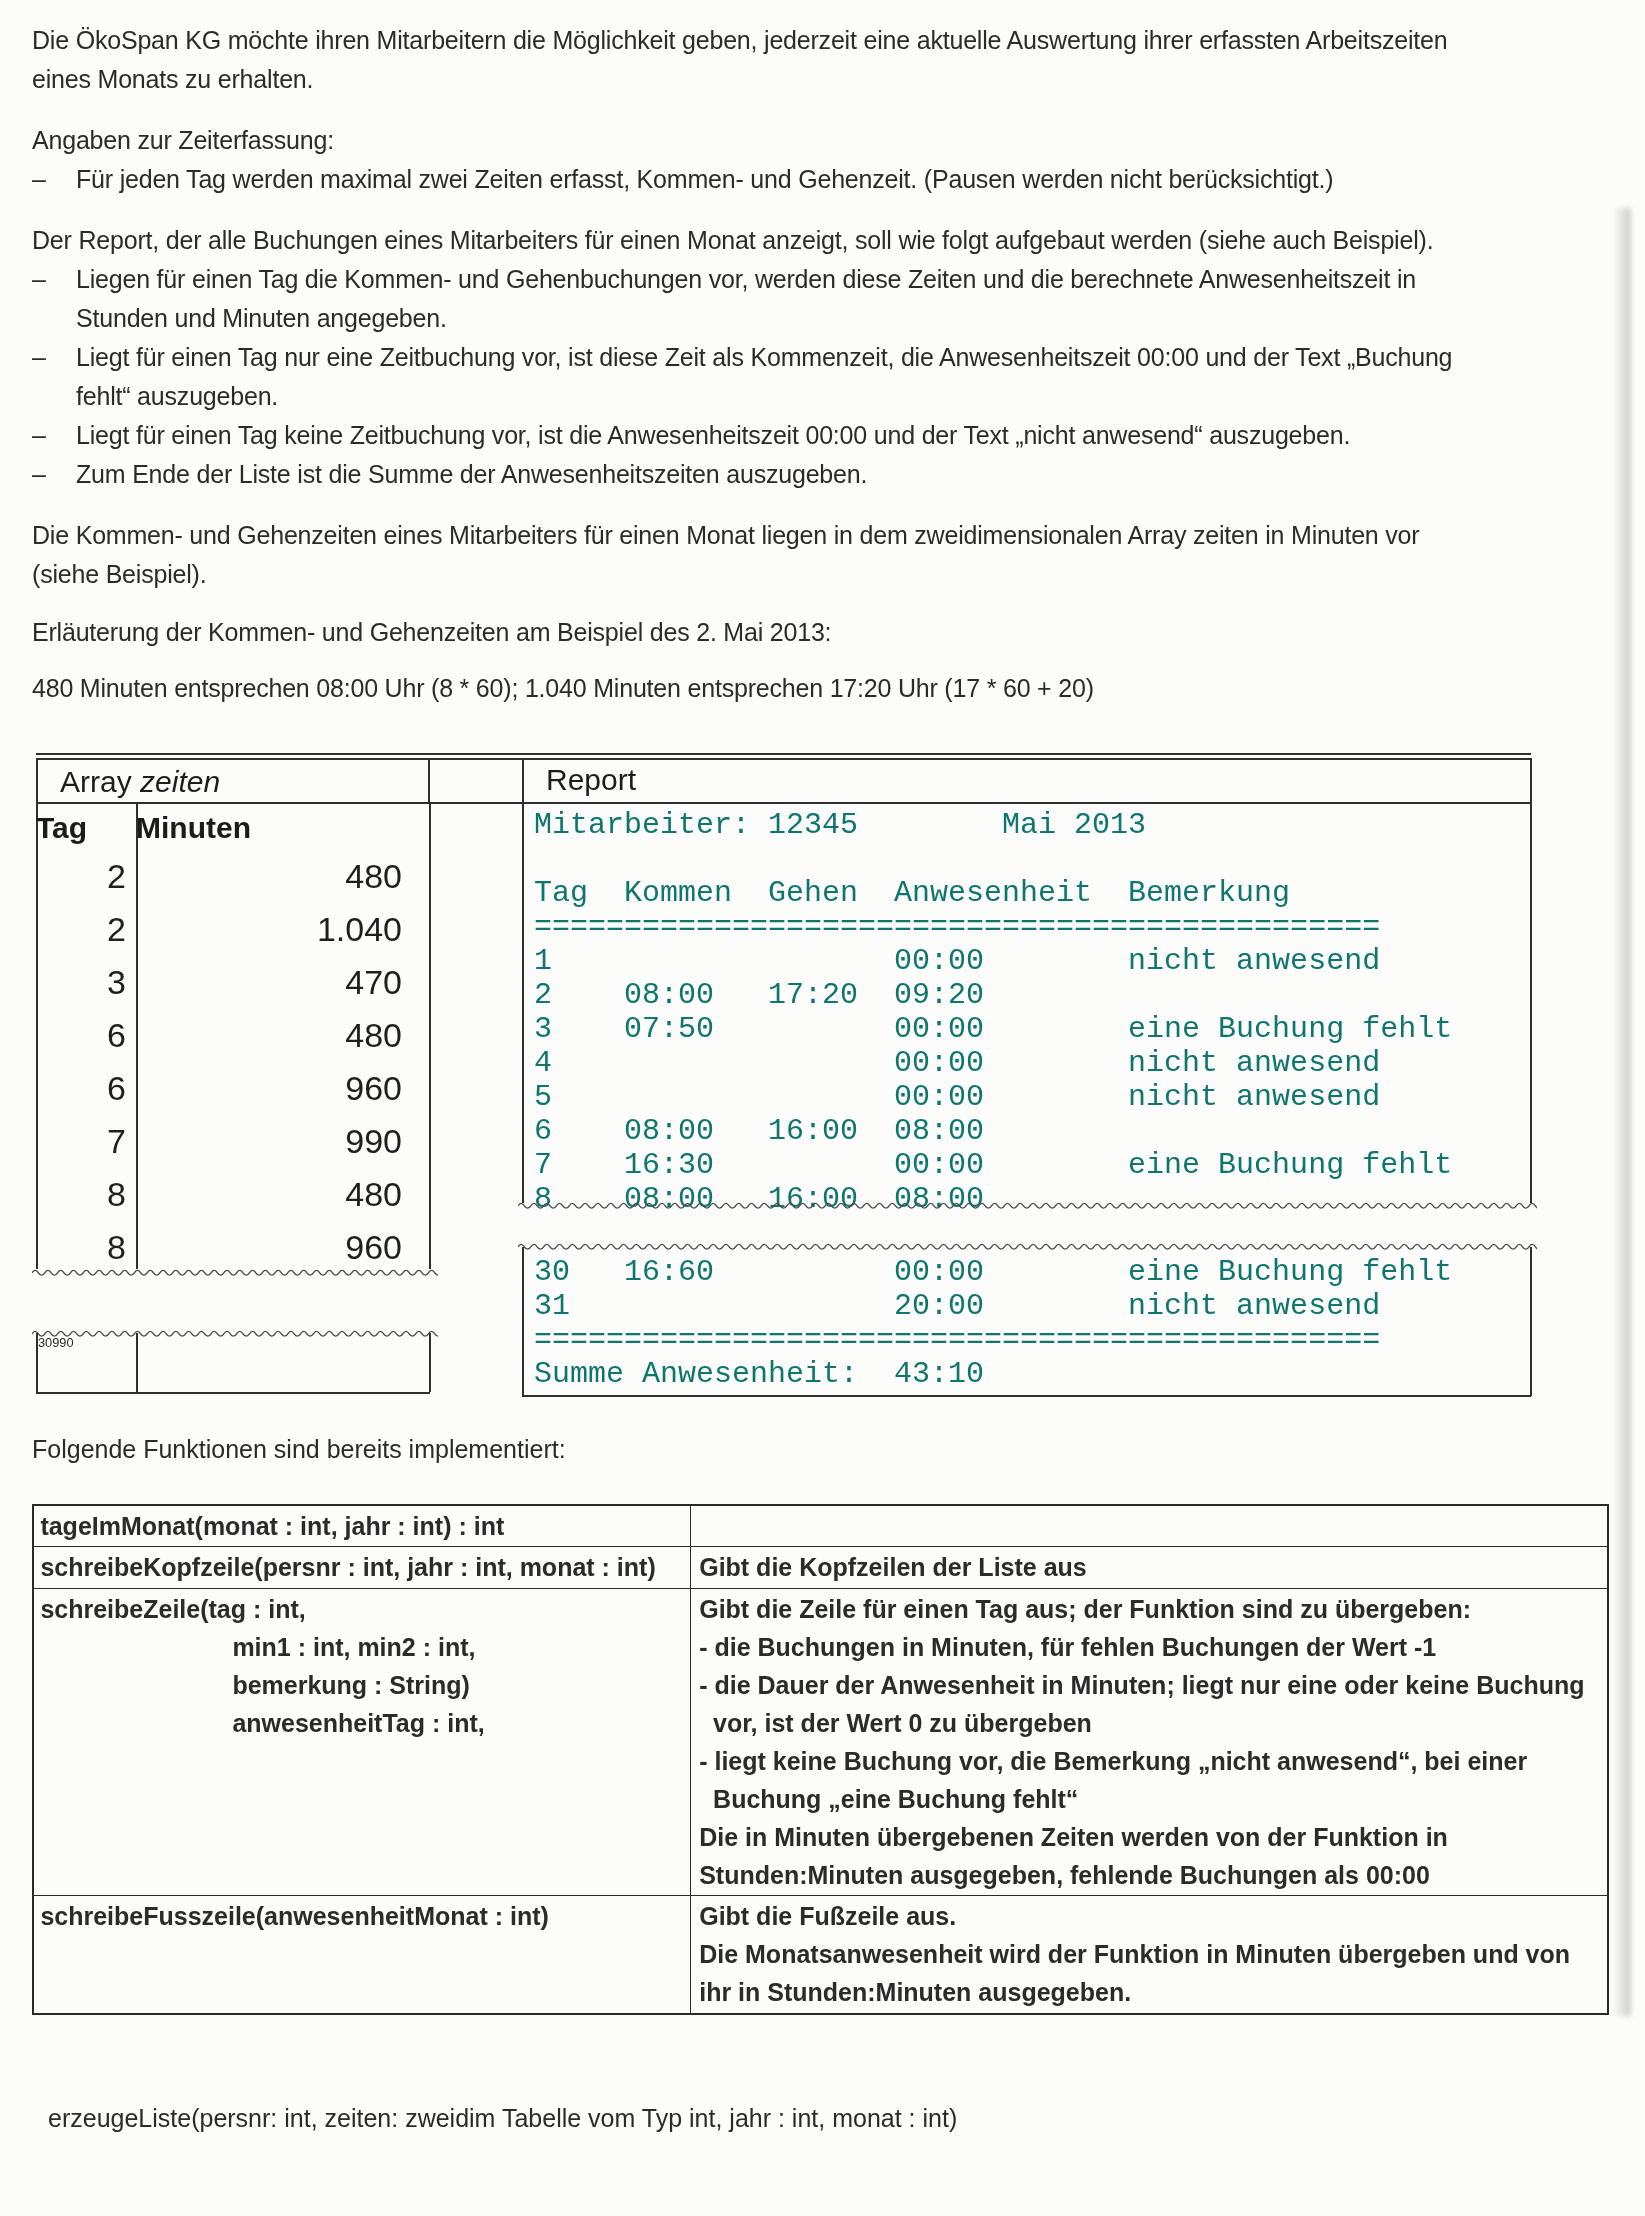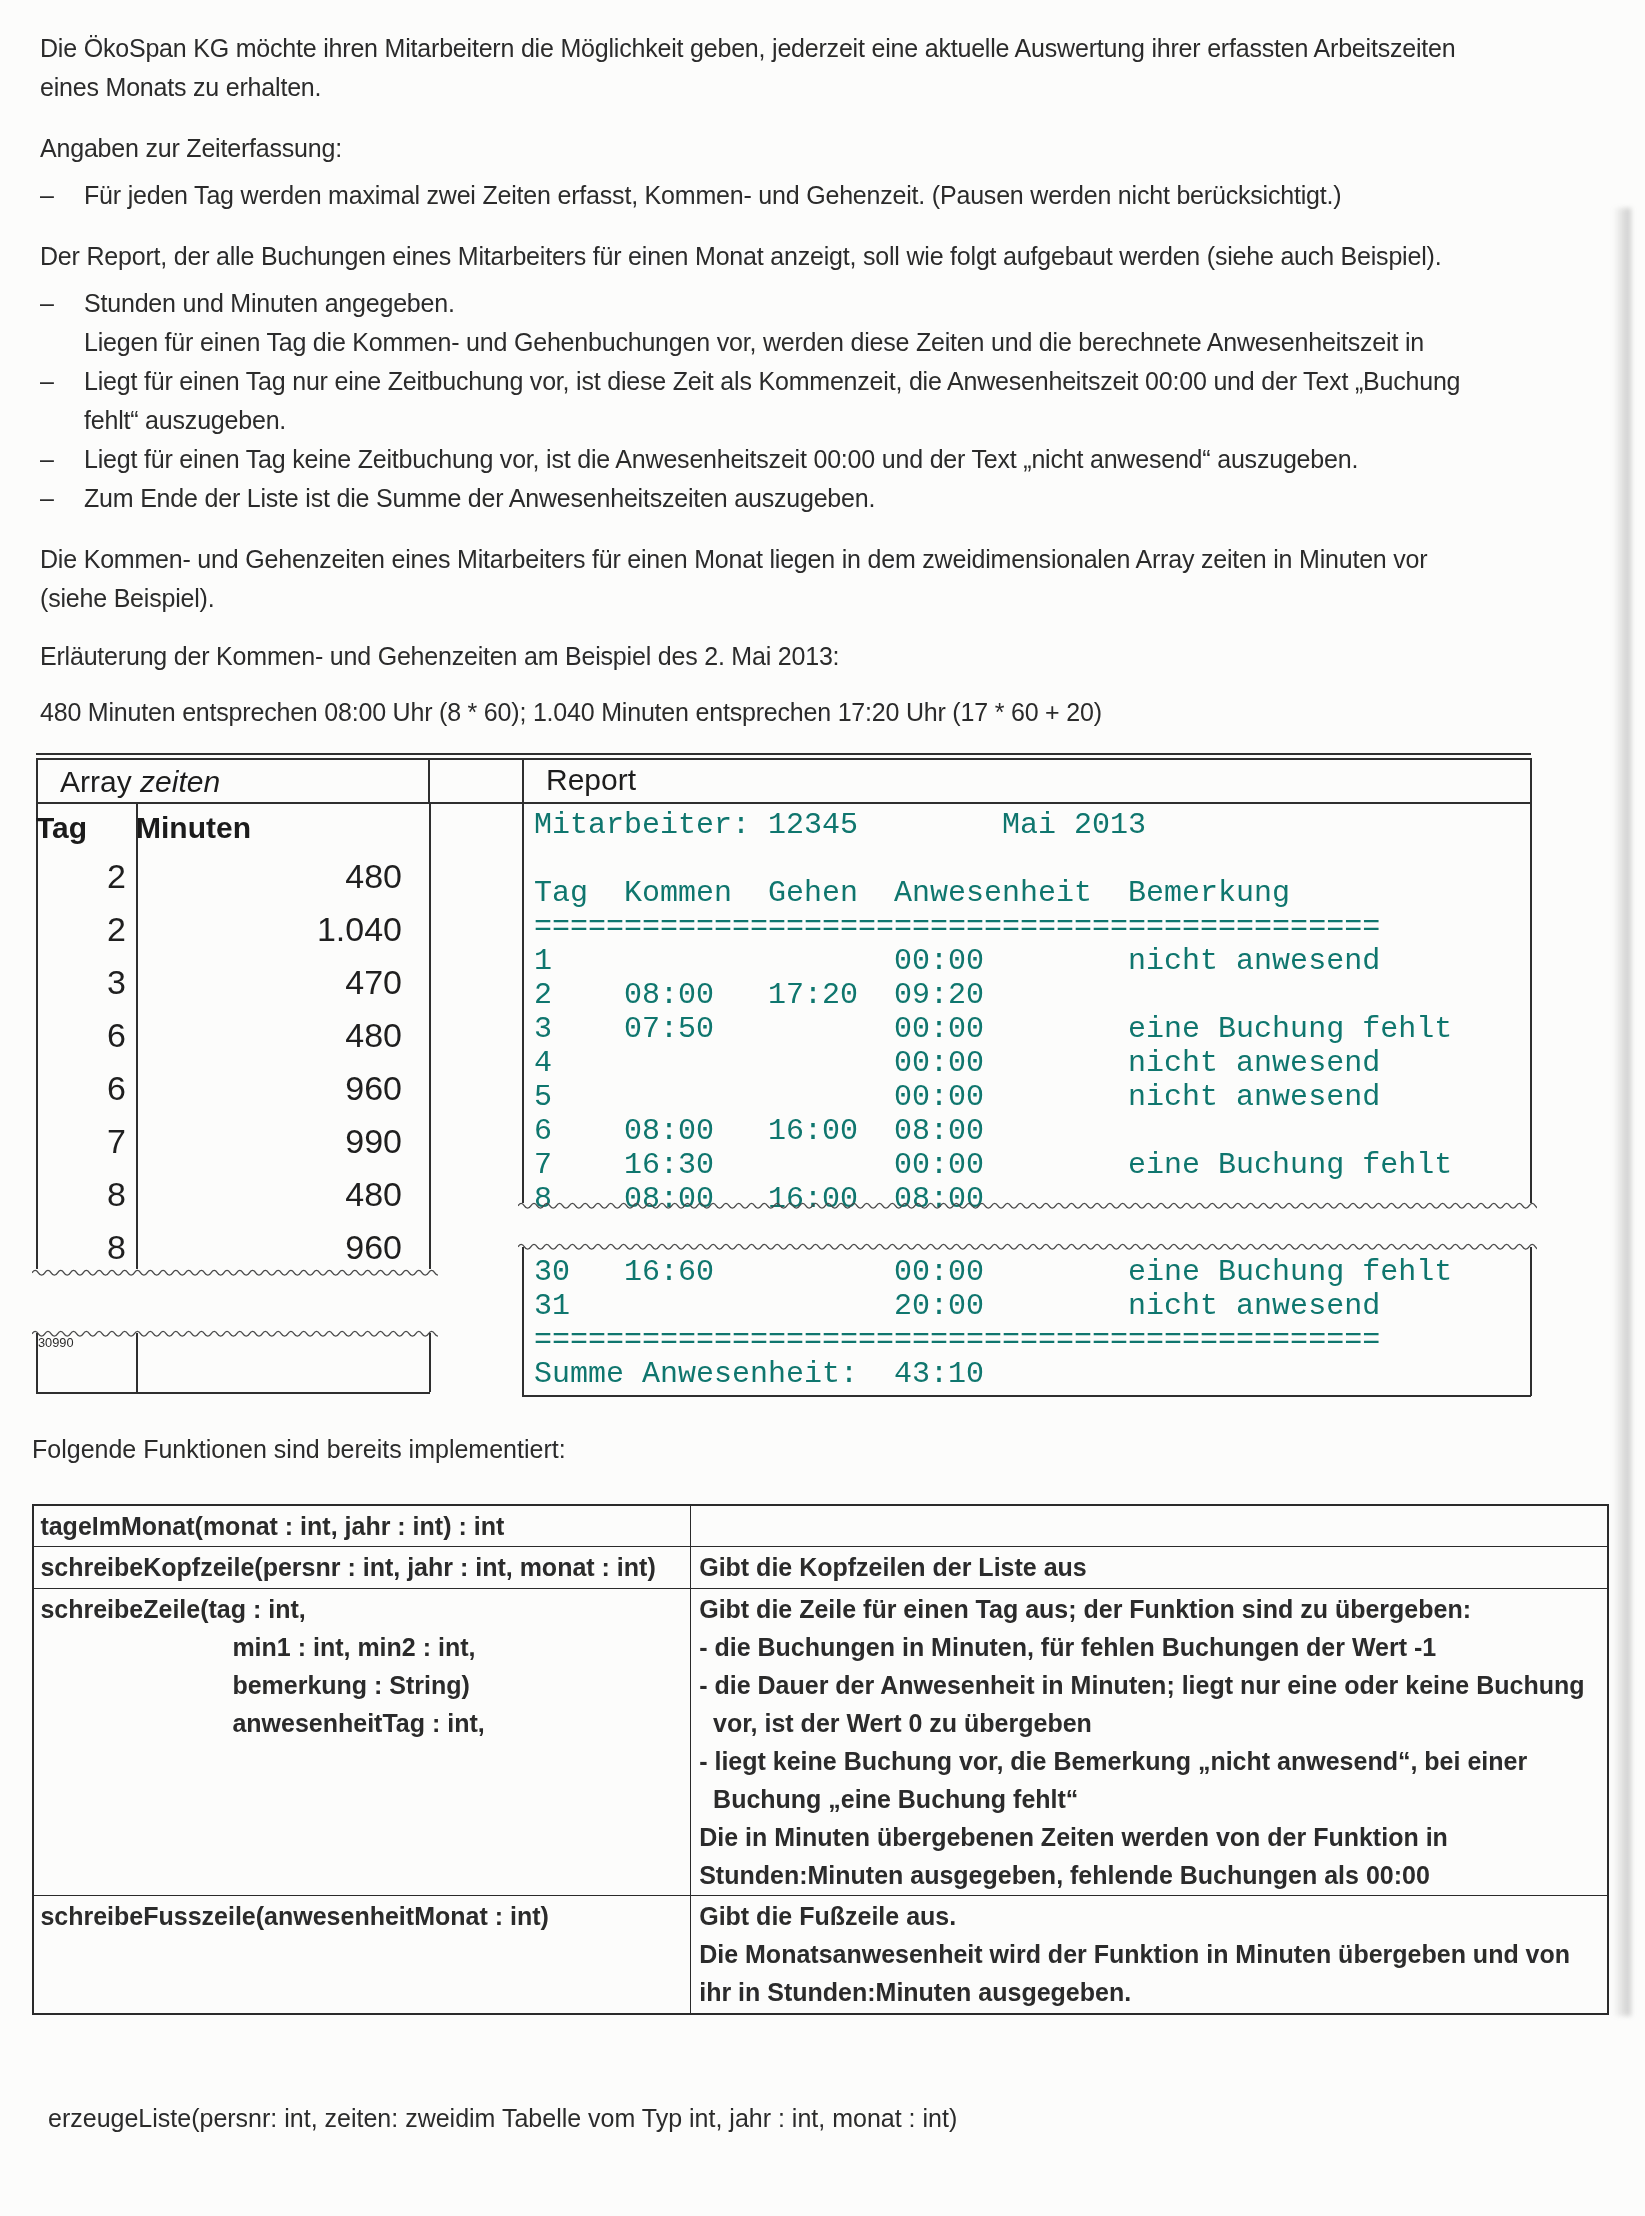--- a/index.html
+++ b/index.html
@@ -4,21 +4,21 @@
 <style>
   html,body{margin:0;padding:0;}
   body{
     width:1645px;height:2216px;position:relative;overflow:hidden;
     background:#fcfcfb;color:#2b2b2b;
     font-family:"Liberation Sans", sans-serif;
   }
   
   .flow{padding:21px 32px 0 32px;font-size:25px;line-height:39px;letter-spacing:-0.2px;}
   .flow .ln{white-space:nowrap;}
-  .block{margin:8px;}
+  .block{margin:0;}
   .bullet{display:flex;}
   .dash{width:44px;flex:none;}
   .btext .ln{white-space:nowrap;}
   
   .vline{position:absolute;width:1.6px;background:#2f2f2f;}
   .hline{position:absolute;height:1.6px;background:#2f2f2f;}
   .band-title{position:absolute;font-size:30px;color:#1d1d1d;white-space:nowrap;}
   .colhead{position:absolute;top:805px;height:45px;line-height:45px;
            font-weight:bold;font-size:30px;color:#1b1b1b;}
   .atbody{position:absolute;left:38px;top:850px;width:391px;}
@@ -63,22 +63,22 @@
           <div class="ln">Für jeden Tag werden maximal zwei Zeiten erfasst, Kommen- und Gehenzeit. (Pausen werden nicht berücksichtigt.)</div>
         </div>
       </div>
     </div>
 
   <div class="block ln" style="margin-top:21.6px">Der Report, der alle Buchungen eines Mitarbeiters für einen Monat anzeigt, soll wie folgt aufgebaut werden (siehe auch Beispiel).</div>
   <div class="block">
       <div class="bullet">
         <span class="dash">–</span>
         <div class="btext">
+          <div class="ln">Liegen für einen Tag die Kommen- und Gehenbuchungen vor, werden diese Zeiten und die berechnete Anwesenheitszeit in</div>
           <div class="ln">Stunden und Minuten angegeben.</div>
-          <div class="ln">Liegen für einen Tag die Kommen- und Gehenbuchungen vor, werden diese Zeiten und die berechnete Anwesenheitszeit in</div>
         </div>
       </div>
       <div class="bullet">
         <span class="dash">–</span>
         <div class="btext">
           <div class="ln">Liegt für einen Tag nur eine Zeitbuchung vor, ist diese Zeit als Kommenzeit, die Anwesenheitszeit 00:00 und der Text „Buchung</div>
           <div class="ln">fehlt“ auszugeben.</div>
         </div>
       </div>
       <div class="bullet">

